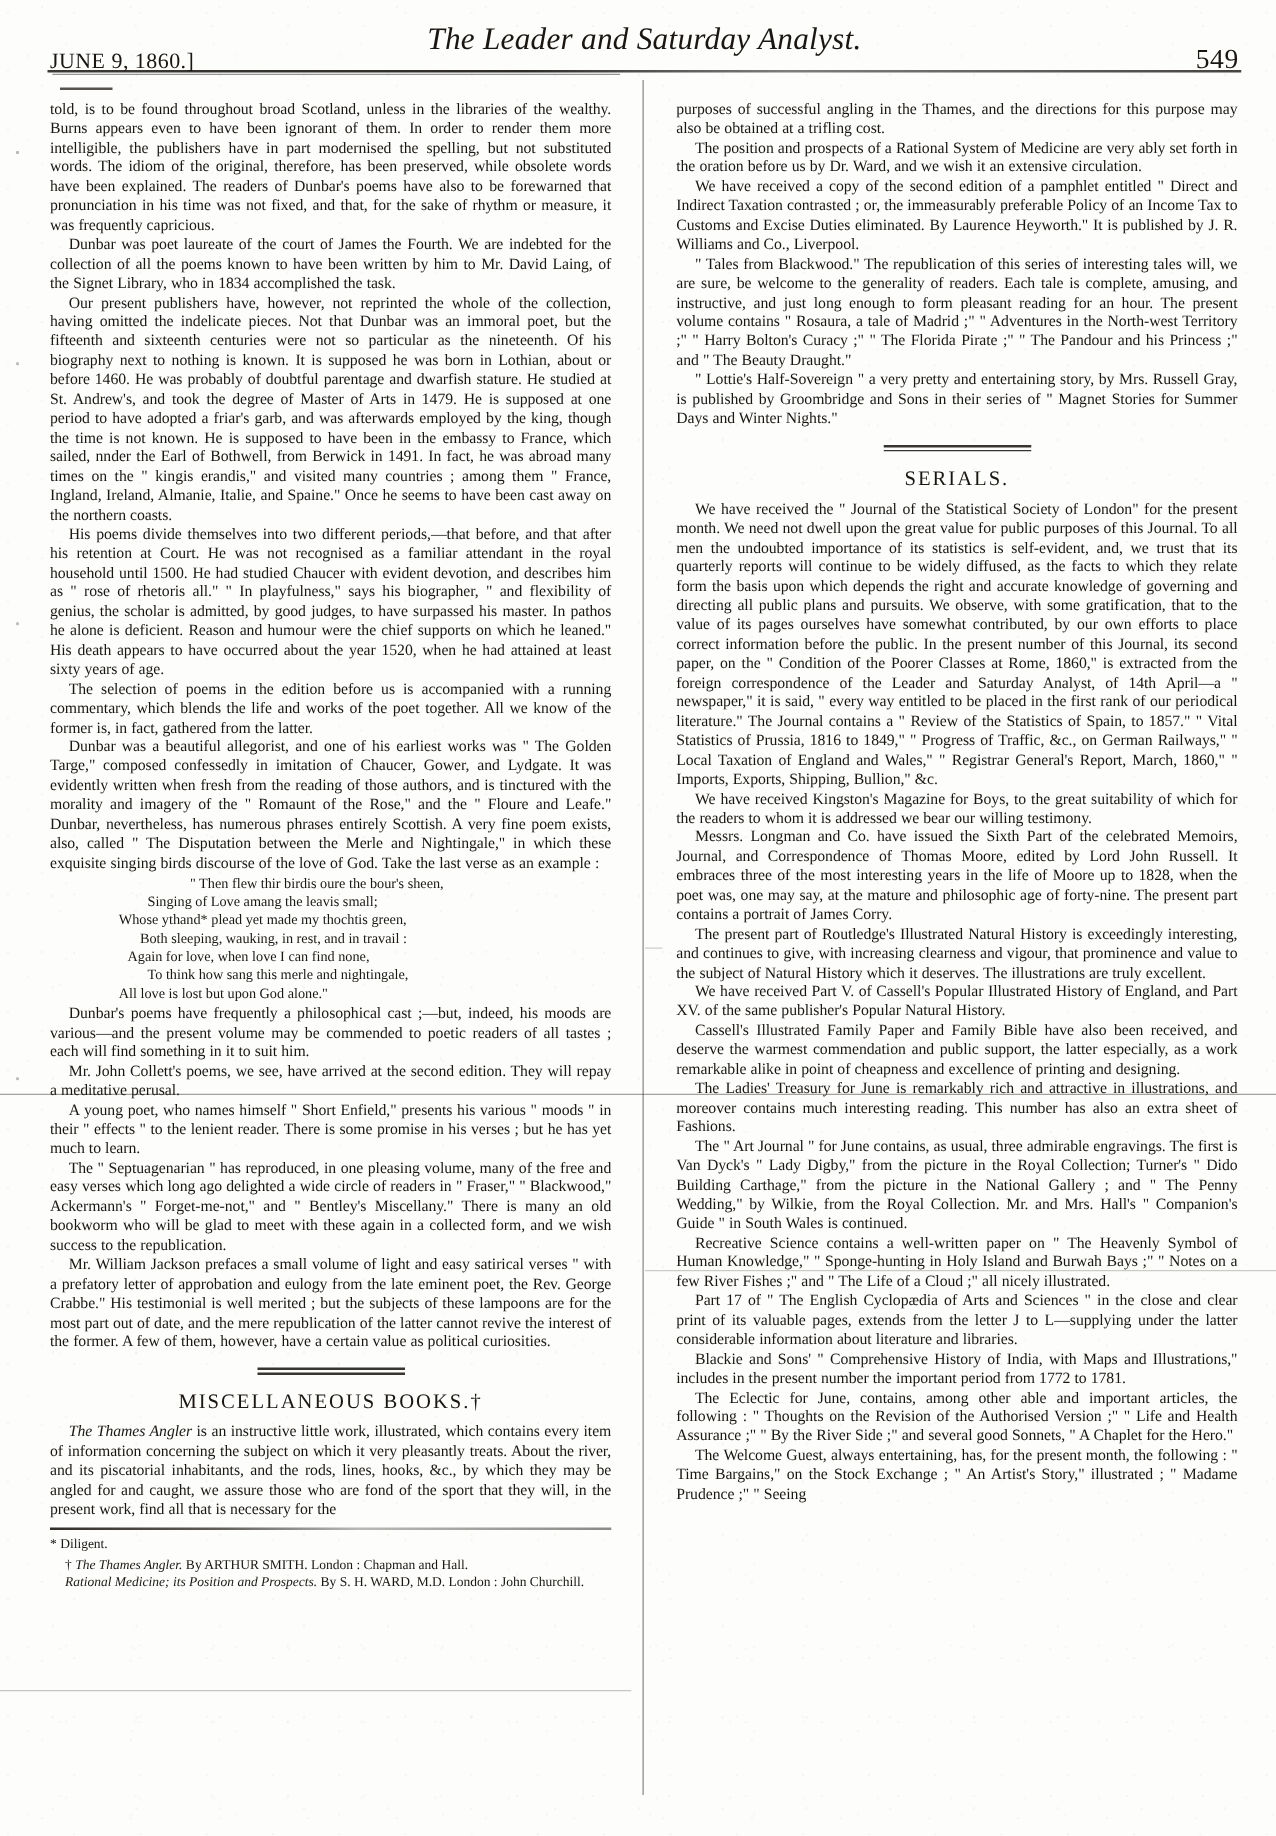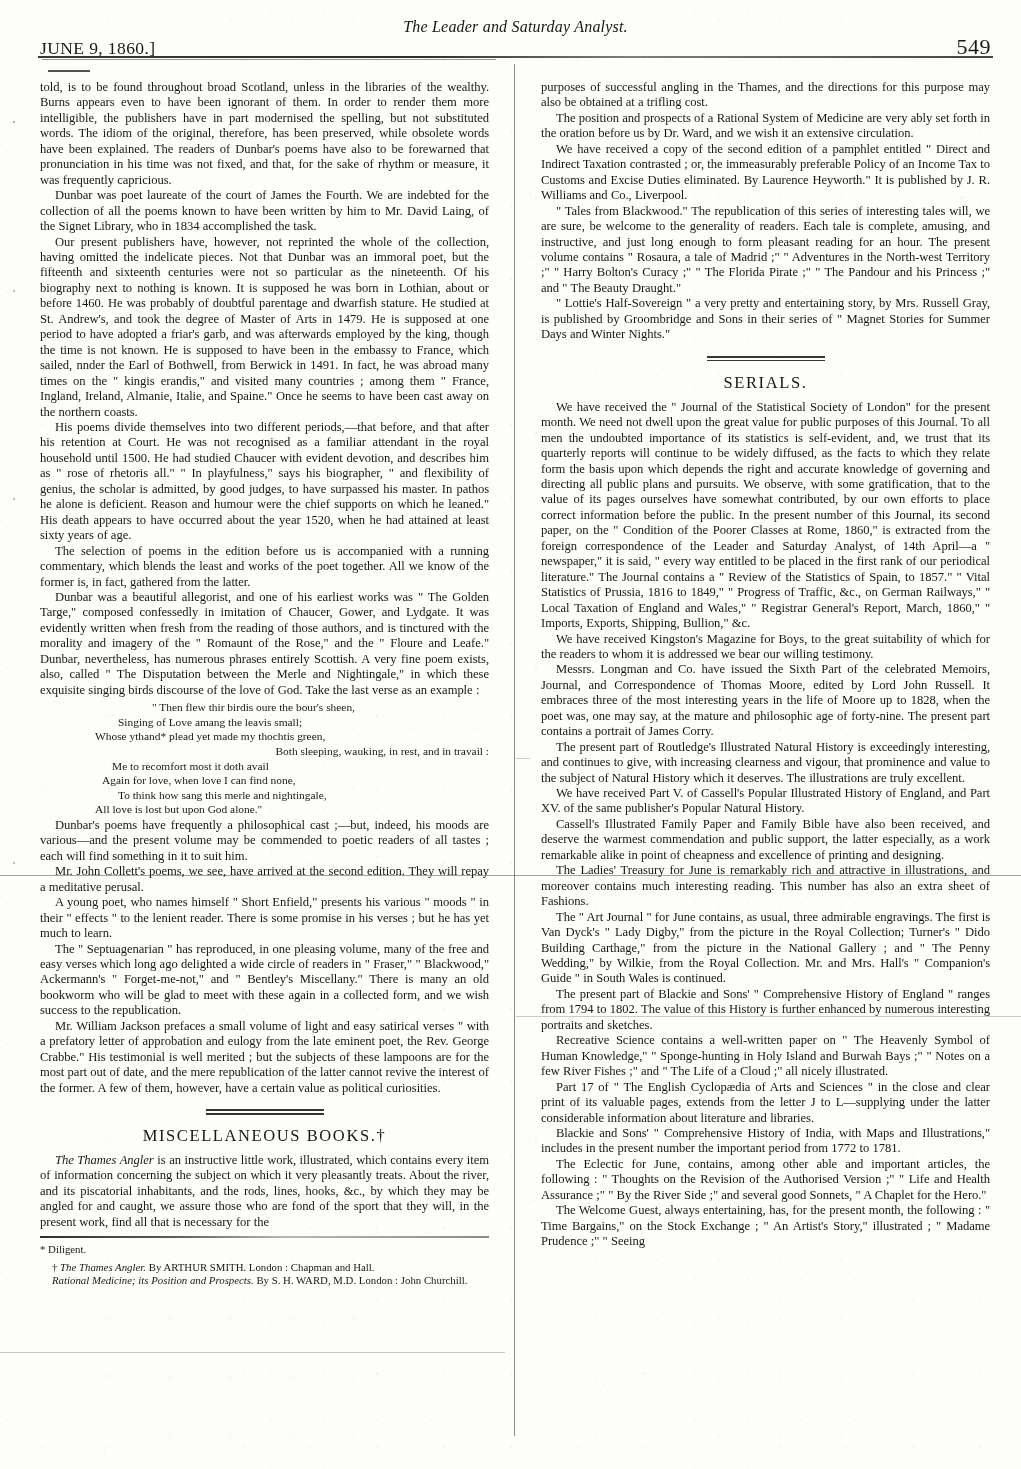--- a/index.html
+++ b/index.html
@@ -51,21 +51,21 @@
   .mast-date {
     font-size: 17.5px;
     letter-spacing: 0.4px;
     font-style: normal;
     white-space: nowrap;
     margin-top: 20px;
   }
   .mast-title {
     font-family: "Liberation Serif", "DejaVu Serif", serif;
     font-style: italic;
-    font-size: 16px;
+    font-size: 25px;
     letter-spacing: 0.2px;
     white-space: nowrap;
     position: absolute;
     left: 50%;
     transform: translateX(-50%);
   }
   .mast-folio {
     font-size: 22px;
     font-weight: normal;
     letter-spacing: 0.5px;
@@ -142,21 +142,21 @@
   .verse {
     margin: 2px 0 1px 0;
     font-size: 11.4px;
     line-height: 14.6px;
     text-align: left;
   }
   .verse div { white-space: nowrap; }
   .v-i0 { padding-left: 112px; }
   .v-i1 { padding-left: 78px; }
   .v-i2 { padding-left: 55px; }
-  .v-i3 { padding-left: 72px; text-align: right; }
+  .v-i3 { padding-left: 72px; }
   .v-i4 { padding-left: 72px; }
   .v-i5 { padding-left: 62px; }
   .v-i6 { padding-left: 78px; }
   .v-i7 { padding-left: 55px; }
 
   
   .sec-orn {
     width: 118px;
     height: 6px;
     margin: 13px auto 11px auto;
@@ -242,29 +242,28 @@
 
     <div class="col-divider"></div>
 
     <div class="col col-left">
       <div class="frag-rule"></div>
 
       <p class="bt noind">told, is to be found throughout broad Scotland, unless in the libraries of the wealthy. Burns appears even to have been ignorant of them. In order to render them more intelligible, the publishers have in part modernised the spelling, but not substituted words. The idiom of the original, therefore, has been preserved, while obsolete words have been explained. The readers of Dunbar's poems have also to be forewarned that pronunciation in his time was not fixed, and that, for the sake of rhythm or measure, it was frequently capricious.</p>
       <p class="bt">Dunbar was poet laureate of the court of James the Fourth. We are indebted for the collection of all the poems known to have been written by him to Mr. David Laing, of the Signet Library, who in 1834 accomplished the task.</p>
       <p class="bt">Our present publishers have, however, not reprinted the whole of the collection, having omitted the indelicate pieces. Not that Dunbar was an immoral poet, but the fifteenth and sixteenth centuries were not so particular as the nineteenth. Of his biography next to nothing is known. It is supposed he was born in Lothian, about or before 1460. He was probably of doubtful parentage and dwarfish stature. He studied at St. Andrew's, and took the degree of Master of Arts in 1479. He is supposed at one period to have adopted a friar's garb, and was afterwards employed by the king, though the time is not known. He is supposed to have been in the embassy to France, which sailed, nnder the Earl of Bothwell, from Berwick in 1491. In fact, he was abroad many times on the " kingis erandis," and visited many countries ; among them " France, Ingland, Ireland, Almanie, Italie, and Spaine." Once he seems to have been cast away on the northern coasts.</p>
       <p class="bt">His poems divide themselves into two different periods,—that before, and that after his retention at Court. He was not recognised as a familiar attendant in the royal household until 1500. He had studied Chaucer with evident devotion, and describes him as " rose of rhetoris all." " In playfulness," says his biographer, " and flexibility of genius, the scholar is admitted, by good judges, to have surpassed his master. In pathos he alone is deficient. Reason and humour were the chief supports on which he leaned." His death appears to have occurred about the year 1520, when he had attained at least sixty years of age.</p>
-      <p class="bt">The selection of poems in the edition before us is accompanied with a running commentary, which blends the least and works of the poet together. All we know of the former is, in fact, gathered from the latter.</p>
+      <p class="bt">The selection of poems in the edition before us is accompanied with a running commentary, which blends the life and works of the poet together. All we know of the former is, in fact, gathered from the latter.</p>
       <p class="bt">Dunbar was a beautiful allegorist, and one of his earliest works was " The Golden Targe," composed confessedly in imitation of Chaucer, Gower, and Lydgate. It was evidently written when fresh from the reading of those authors, and is tinctured with the morality and imagery of the " Romaunt of the Rose," and the " Floure and Leafe." Dunbar, nevertheless, has numerous phrases entirely Scottish. A very fine poem exists, also, called " The Disputation between the Merle and Nightingale," in which these exquisite singing birds discourse of the love of God. Take the last verse as an example :</p>
 
       <div class="verse">
         <div class="v-i0">" Then flew thir birdis oure the bour's sheen,</div>
         <div class="v-i1">Singing of Love amang the leavis small;</div>
         <div class="v-i2">Whose ythand* plead yet made my thochtis green,</div>
         <div class="v-i3">Both sleeping, wauking, in rest, and in travail :</div>
-        <div class="v-i4">Me to recomfort most it doth avail</div>
         <div class="v-i5">Again for love, when love I can find none,</div>
         <div class="v-i6">To think how sang this merle and nightingale,</div>
         <div class="v-i7">All love is lost but upon God alone."</div>
       </div>
 
       <p class="bt">Dunbar's poems have frequently a philosophical cast ;—but, indeed, his moods are various—and the present volume may be commended to poetic readers of all tastes ; each will find something in it to suit him.</p>
       <p class="bt">Mr. John Collett's poems, we see, have arrived at the second edition. They will repay a meditative perusal.</p>
       <p class="bt">A young poet, who names himself " Short Enfield," presents his various " moods " in their " effects " to the lenient reader. There is some promise in his verses ; but he has yet much to learn.</p>
       <p class="bt">The " Septuagenarian " has reproduced, in one pleasing volume, many of the free and easy verses which long ago delighted a wide circle of readers in " Fraser," " Blackwood," Ackermann's " Forget-me-not," and " Bentley's Miscellany." There is many an old bookworm who will be glad to meet with these again in a collected form, and we wish success to the republication.</p>
       <p class="bt">Mr. William Jackson prefaces a small volume of light and easy satirical verses " with a prefatory letter of approbation and eulogy from the late eminent poet, the Rev. George Crabbe." His testimonial is well merited ; but the subjects of these lampoons are for the most part out of date, and the mere republication of the latter cannot revive the interest of the former. A few of them, however, have a certain value as political curiosities.</p>
@@ -296,21 +295,20 @@
       <h2 class="sec-head">SERIALS.</h2>
 
       <p class="bt">We have received the " Journal of the Statistical Society of London" for the present month. We need not dwell upon the great value for public purposes of this Journal. To all men the undoubted importance of its statistics is self-evident, and, we trust that its quarterly reports will continue to be widely diffused, as the facts to which they relate form the basis upon which depends the right and accurate knowledge of governing and directing all public plans and pursuits. We observe, with some gratification, that to the value of its pages ourselves have somewhat contributed, by our own efforts to place correct information before the public. In the present number of this Journal, its second paper, on the " Condition of the Poorer Classes at Rome, 1860," is extracted from the foreign correspondence of the Leader and Saturday Analyst, of 14th April—a " newspaper," it is said, " every way entitled to be placed in the first rank of our periodical literature." The Journal contains a " Review of the Statistics of Spain, to 1857." " Vital Statistics of Prussia, 1816 to 1849," " Progress of Traffic, &amp;c., on German Railways," " Local Taxation of England and Wales," " Registrar General's Report, March, 1860," " Imports, Exports, Shipping, Bullion," &amp;c.</p>
       <p class="bt">We have received Kingston's Magazine for Boys, to the great suitability of which for the readers to whom it is addressed we bear our willing testimony.</p>
       <p class="bt">Messrs. Longman and Co. have issued the Sixth Part of the celebrated Memoirs, Journal, and Correspondence of Thomas Moore, edited by Lord John Russell. It embraces three of the most interesting years in the life of Moore up to 1828, when the poet was, one may say, at the mature and philosophic age of forty-nine. The present part contains a portrait of James Corry.</p>
       <p class="bt">The present part of Routledge's Illustrated Natural History is exceedingly interesting, and continues to give, with increasing clearness and vigour, that prominence and value to the subject of Natural History which it deserves. The illustrations are truly excellent.</p>
       <p class="bt">We have received Part V. of Cassell's Popular Illustrated History of England, and Part XV. of the same publisher's Popular Natural History.</p>
       <p class="bt">Cassell's Illustrated Family Paper and Family Bible have also been received, and deserve the warmest commendation and public support, the latter especially, as a work remarkable alike in point of cheapness and excellence of printing and designing.</p>
       <p class="bt">The Ladies' Treasury for June is remarkably rich and attractive in illustrations, and moreover contains much interesting reading. This number has also an extra sheet of Fashions.</p>
       <p class="bt">The " Art Journal " for June contains, as usual, three admirable engravings. The first is Van Dyck's " Lady Digby," from the picture in the Royal Collection; Turner's " Dido Building Carthage," from the picture in the National Gallery ; and " The Penny Wedding," by Wilkie, from the Royal Collection. Mr. and Mrs. Hall's " Companion's Guide " in South Wales is continued.</p>
-      <p class="bt">The present part of Blackie and Sons' " Comprehensive History of England " ranges from 1794 to 1802. The value of this History is further enhanced by numerous interesting portraits and sketches.</p>
       <p class="bt">Recreative Science contains a well-written paper on " The Heavenly Symbol of Human Knowledge," " Sponge-hunting in Holy Island and Burwah Bays ;" " Notes on a few River Fishes ;" and " The Life of a Cloud ;" all nicely illustrated.</p>
       <p class="bt">Part 17 of " The English Cyclopædia of Arts and Sciences " in the close and clear print of its valuable pages, extends from the letter J to L—supplying under the latter considerable information about literature and libraries.</p>
       <p class="bt">Blackie and Sons' " Comprehensive History of India, with Maps and Illustrations," includes in the present number the important period from 1772 to 1781.</p>
       <p class="bt">The Eclectic for June, contains, among other able and important articles, the following : " Thoughts on the Revision of the Authorised Version ;" " Life and Health Assurance ;" " By the River Side ;" and several good Sonnets, " A Chaplet for the Hero."</p>
       <p class="bt">The Welcome Guest, always entertaining, has, for the present month, the following : " Time Bargains," on the Stock Exchange ; " An Artist's Story," illustrated ; " Madame Prudence ;" " Seeing</p>
     </div>
 
   </div>
 
   <div class="streak s1"></div>

